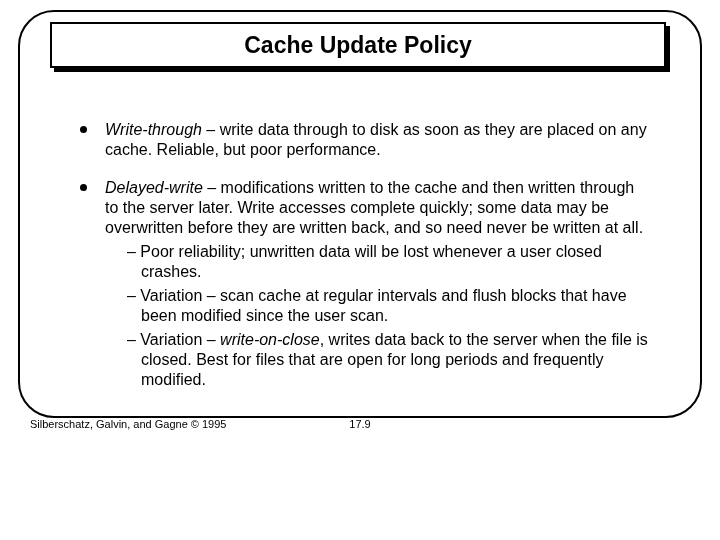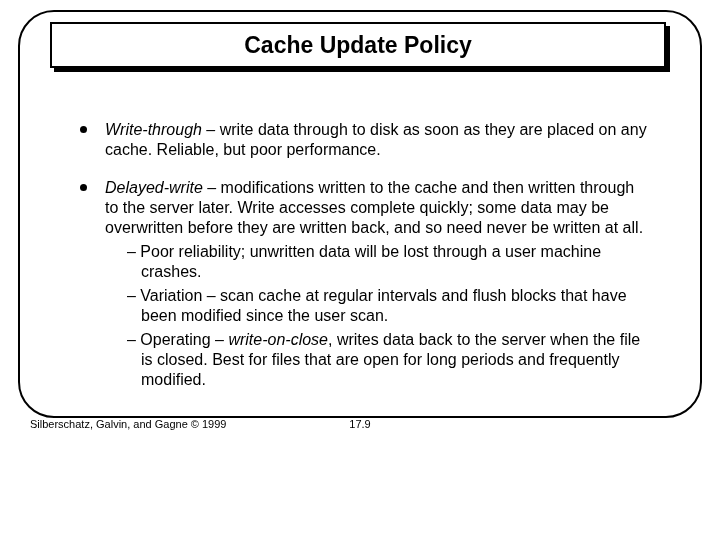--- a/index.html
+++ b/index.html
@@ -127,25 +127,25 @@
       <div class="dot"></div>
       <div class="btext">
         <em class="term">Write-through</em><span> – write data through to disk as soon as they are placed on any cache.  Reliable, but poor performance.</span>
       </div>
     </div>
 
     <div class="bullet">
       <div class="dot"></div>
       <div class="btext">
         <em class="term">Delayed-write</em><span> – modifications written to the cache and then written through to the server later.  Write accesses complete quickly; some data may be overwritten before they are written back, and so need never be written at all.</span>
-        <div class="sub">Poor reliability; unwritten data will be lost through a user machine crashes.</div>
+        <div class="sub">Poor reliability; unwritten data will be lost whenever a user closed crashes.</div>
         <div class="sub">Variation – scan cache at regular intervals and flush blocks that have been modified since the user scan.</div>
-        <div class="sub"><span>Operating – </span><em class="term">write-on-close</em><span>, writes data back to the server when the file is closed.  Best for files that are open for long periods and frequently modified.</span></div>
+        <div class="sub"><span>Variation – </span><em class="term">write-on-close</em><span>, writes data back to the server when the file is closed.  Best for files that are open for long periods and frequently modified.</span></div>
       </div>
     </div>
 
   </div>
 
   <div class="footer">
     <div class="center">17.9</div>
-    <div class="right">Silberschatz, Galvin, and Gagne © 1999</div>
+    <div class="right">Silberschatz, Galvin, and Gagne © 1995</div>
   </div>
 </div>
 
 </body></html>

